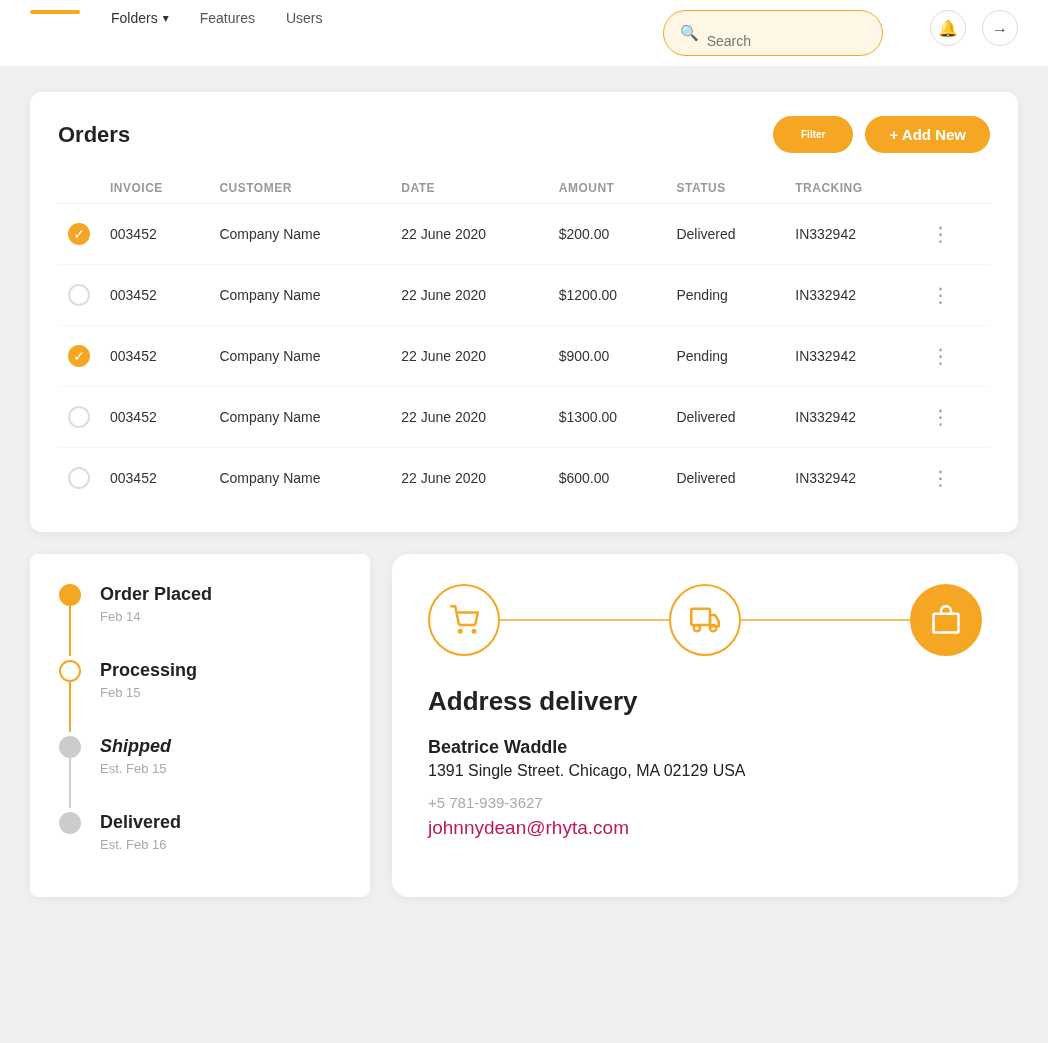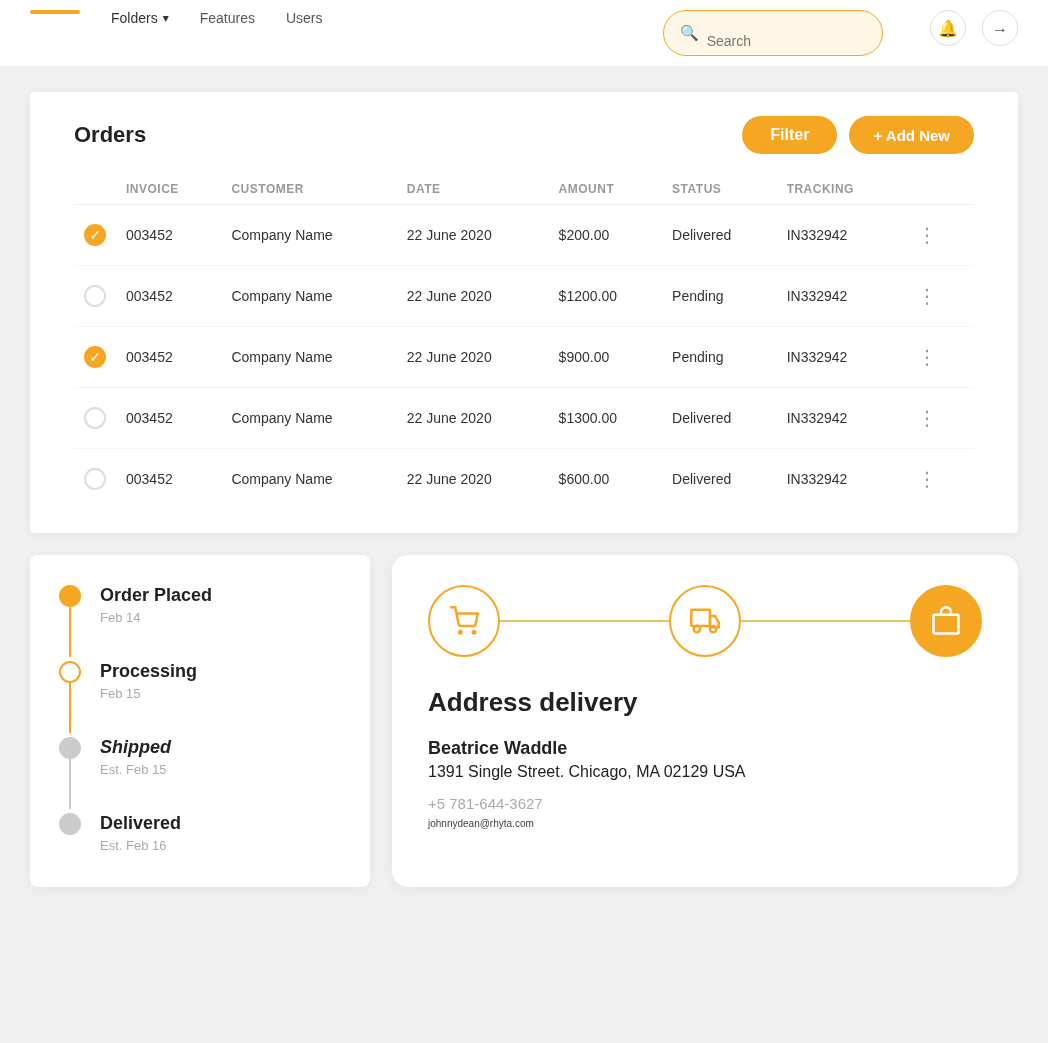--- a/index.html
+++ b/index.html
@@ -84,22 +84,22 @@
     .main-content {
       padding: 25px 30px;
       display: flex;
       flex-direction: column;
       gap: 22px;
     }
 
     
     .orders-card {
       background: #fff;
-      border-radius: 4px;
-      padding: 24px 44px;
+      border-radius: 12px;
+      padding: 24px 28px;
       box-shadow: 0 2px 12px rgba(0,0,0,0.06);
     }
     .orders-header {
       display: flex;
       align-items: center;
       justify-content: space-between;
       margin-bottom: 20px;
     }
     .orders-title {
       font-size: 22px;
@@ -109,21 +109,21 @@
     .orders-actions {
       display: flex;
       gap: 12px;
     }
     .btn-filter {
       background: #f5a623;
       color: #fff;
       border: none;
       border-radius: 25px;
       padding: 10px 28px;
-      font-size: 16px;
+      font-size: 10px;
       font-weight: 600;
       cursor: pointer;
     }
     .btn-add-new {
       background: #f5a623;
       color: #fff;
       border: none;
       border-radius: 25px;
       padding: 10px 24px;
       font-size: 15px;
@@ -258,22 +258,22 @@
       font-size: 16px;
       color: #222;
       margin-bottom: 14px;
     }
     .address-phone {
       font-size: 15px;
       color: #aaa;
       margin-bottom: 6px;
     }
     .address-email {
-      font-size: 10px;
-      color: #404040;
+      font-size: 19px;
+      color: #be185d;
       margin-bottom: 28px;
     }
     .btn-change-address {
       background: #f5a623;
       color: #fff;
       border: none;
       border-radius: 30px;
       padding: 16px 0;
       font-size: 15px;
       font-weight: 700;
@@ -494,18 +494,18 @@
             <rect x="2" y="7" width="20" height="15" rx="1"></rect>
             <path d="M16 7V5a4 4 0 0 0-8 0v2"></path>
             <line x1="12" y1="12" x2="12" y2="12"></line>
           </svg>
         </div>
       </div>
 
       <h2 class="address-title">Address delivery</h2>
       <div class="address-name">Beatrice Waddle</div>
       <div class="address-street">1391 Single Street. Chicago, MA 02129 USA</div>
-      <div class="address-phone">+5 781-644-3627</div>
+      <div class="address-phone">+5 781-939-3627</div>
       <div class="address-email">johnnydean@rhyta.com</div>
     </div>
   </div>
 
 </div>
 
 </body></html>

